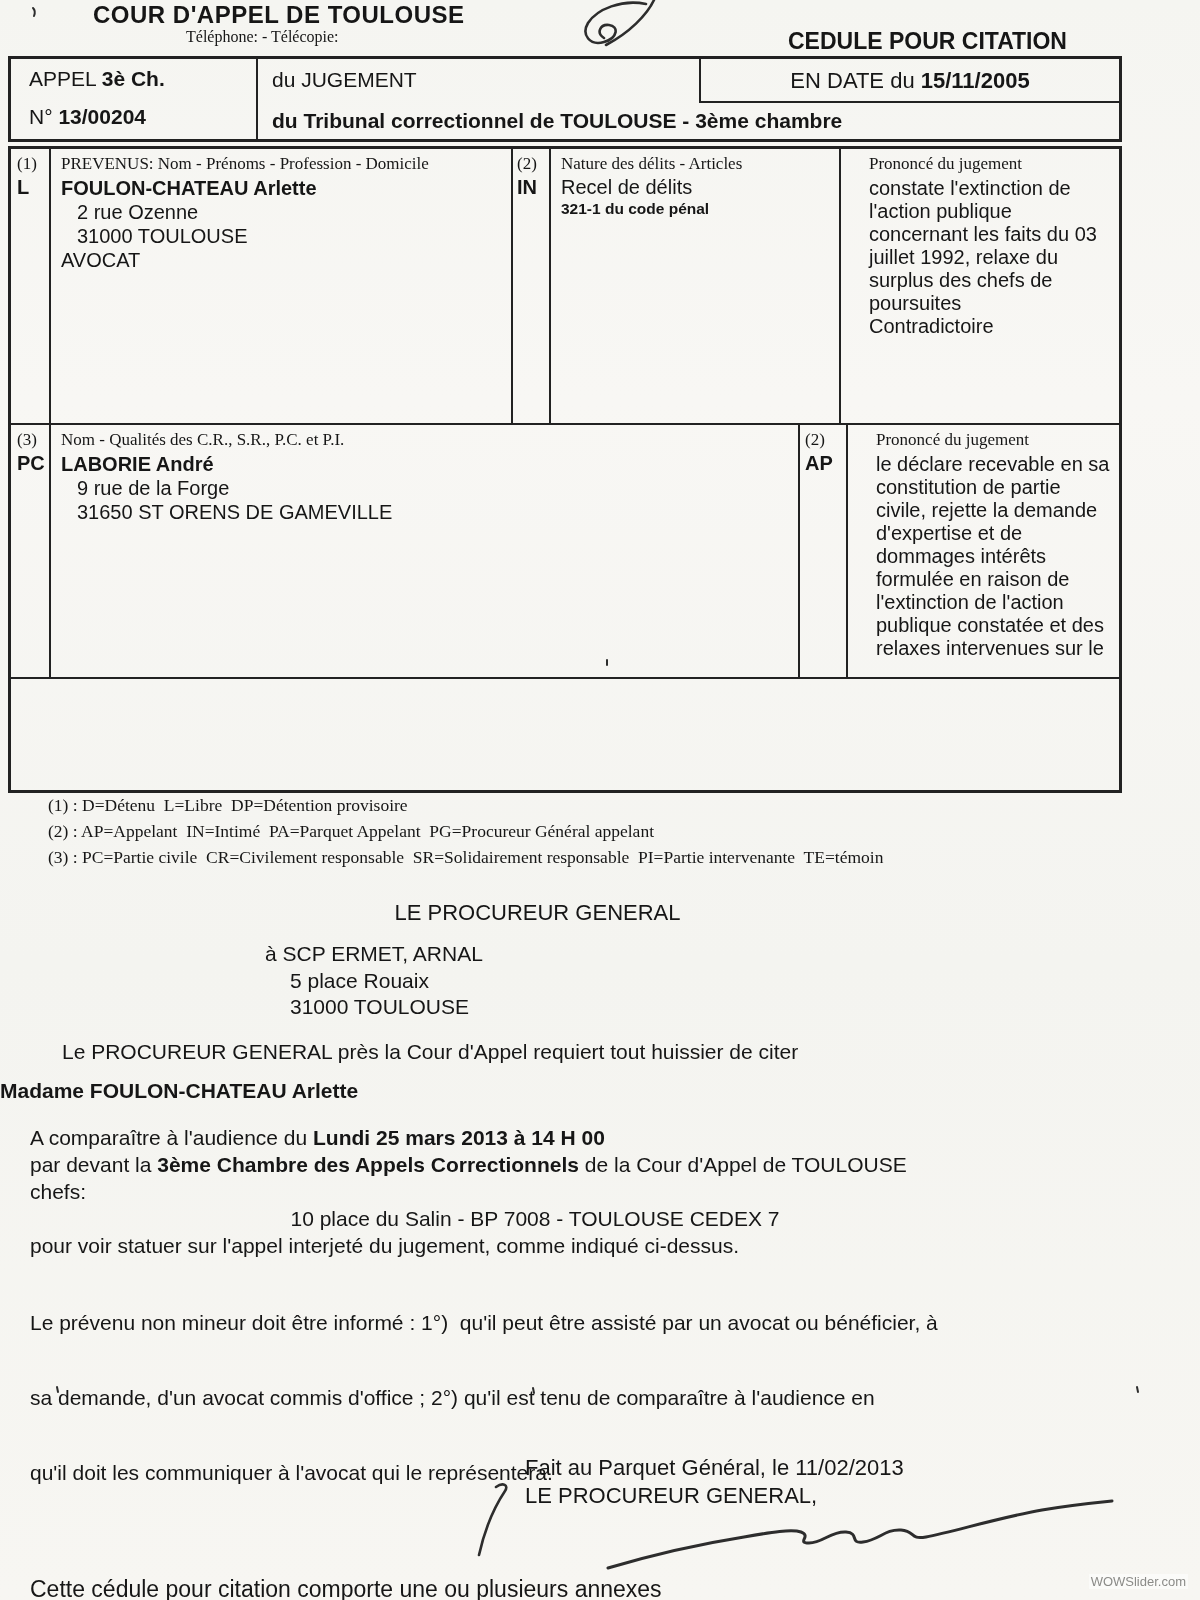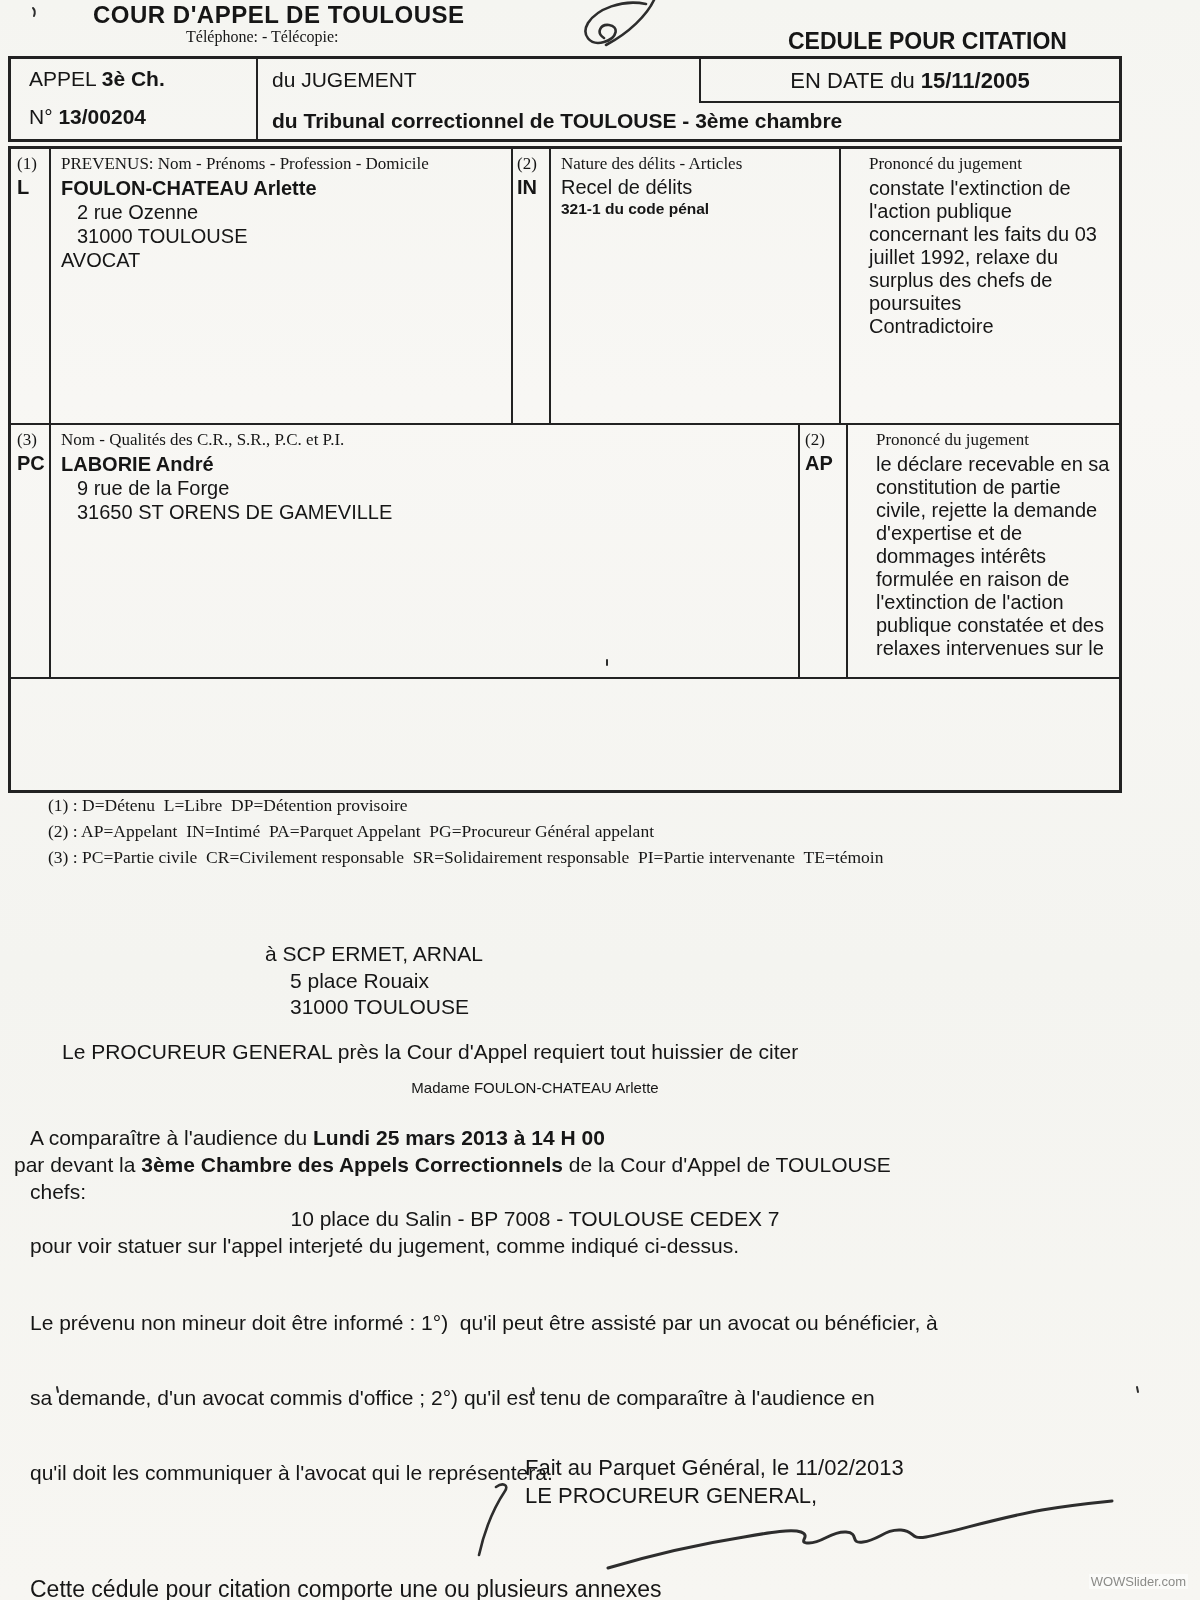--- a/index.html
+++ b/index.html
@@ -53,23 +53,23 @@
   #cell-judgment2 { flex:1; padding-right:4px; }
   #offense-article { font-size:15.5px; font-weight:bold; line-height:20px; }
   
   #legend { left:48px; top:792px; font-family:"Liberation Serif", serif; font-size:17.5px; }
   #legend div { line-height:26px; white-space:pre; }
   
   .body-line { font-size:21px; white-space:pre; }
   #procureur-heading { left:0; top:900px; width:1075px; text-align:center; font-size:22px; }
   #addressee { left:265px; top:941px; font-size:21px; line-height:26.5px; }
   #requisition { left:62px; top:1040px; }
-  #defendant { left:0; top:1079px; width:1070px; text-align:center; font-size:15px; font-weight:normal; }
+  #defendant { left:0; top:1079px; width:1070px; font-size:21px; font-weight:bold; }
   #appear-line { left:30px; top:1126px; }
-  #before-line { left:14px; top:1153px; }
+  #before-line { left:30px; top:1153px; }
   #sise-line { left:30px; top:1180px; }
   #court-address { left:0; top:1207px; width:1070px; text-align:center; font-size:21px; }
   #purpose-line { left:30px; top:1234px; }
   #notice { left:30px; top:1261px; }
   #notice div { line-height:27px; }
   #closing { left:525px; top:1454px; font-size:22px; line-height:28px; }
   #bottom-note { left:30px; top:1576px; font-size:23px; }
   #watermark { right:12px; top:1574px; font-size:13px; color:#8b8b88; background:rgba(255,255,255,.55); padding:0 2px; }
   #ink-overlay { position:absolute; left:0; top:0; pointer-events:none; }
 </style>
@@ -157,20 +157,21 @@
     </div>
     <div class="trow" id="row-empty"></div>
   </div>
 
   <div class="abs" id="legend">
     <div>(1) : D=Détenu  L=Libre  DP=Détention provisoire</div>
     <div>(2) : AP=Appelant  IN=Intimé  PA=Parquet Appelant  PG=Procureur Général appelant</div>
     <div>(3) : PC=Partie civile  CR=Civilement responsable  SR=Solidairement responsable  PI=Partie intervenante  TE=témoin</div>
   </div>
 
+  <div class="abs body-line" id="procureur-heading">LE PROCUREUR GENERAL</div>
 
   <div class="abs" id="addressee">
     <div>à SCP ERMET, ARNAL</div>
     <div class="indent" style="margin-left:25px">5 place Rouaix</div>
     <div class="indent" style="margin-left:25px">31000 TOULOUSE</div>
   </div>
 
   <div class="abs body-line" id="requisition">Le PROCUREUR GENERAL près la Cour d'Appel requiert tout huissier de citer</div>
   <div class="abs" id="defendant">Madame FOULON-CHATEAU Arlette</div>
 

